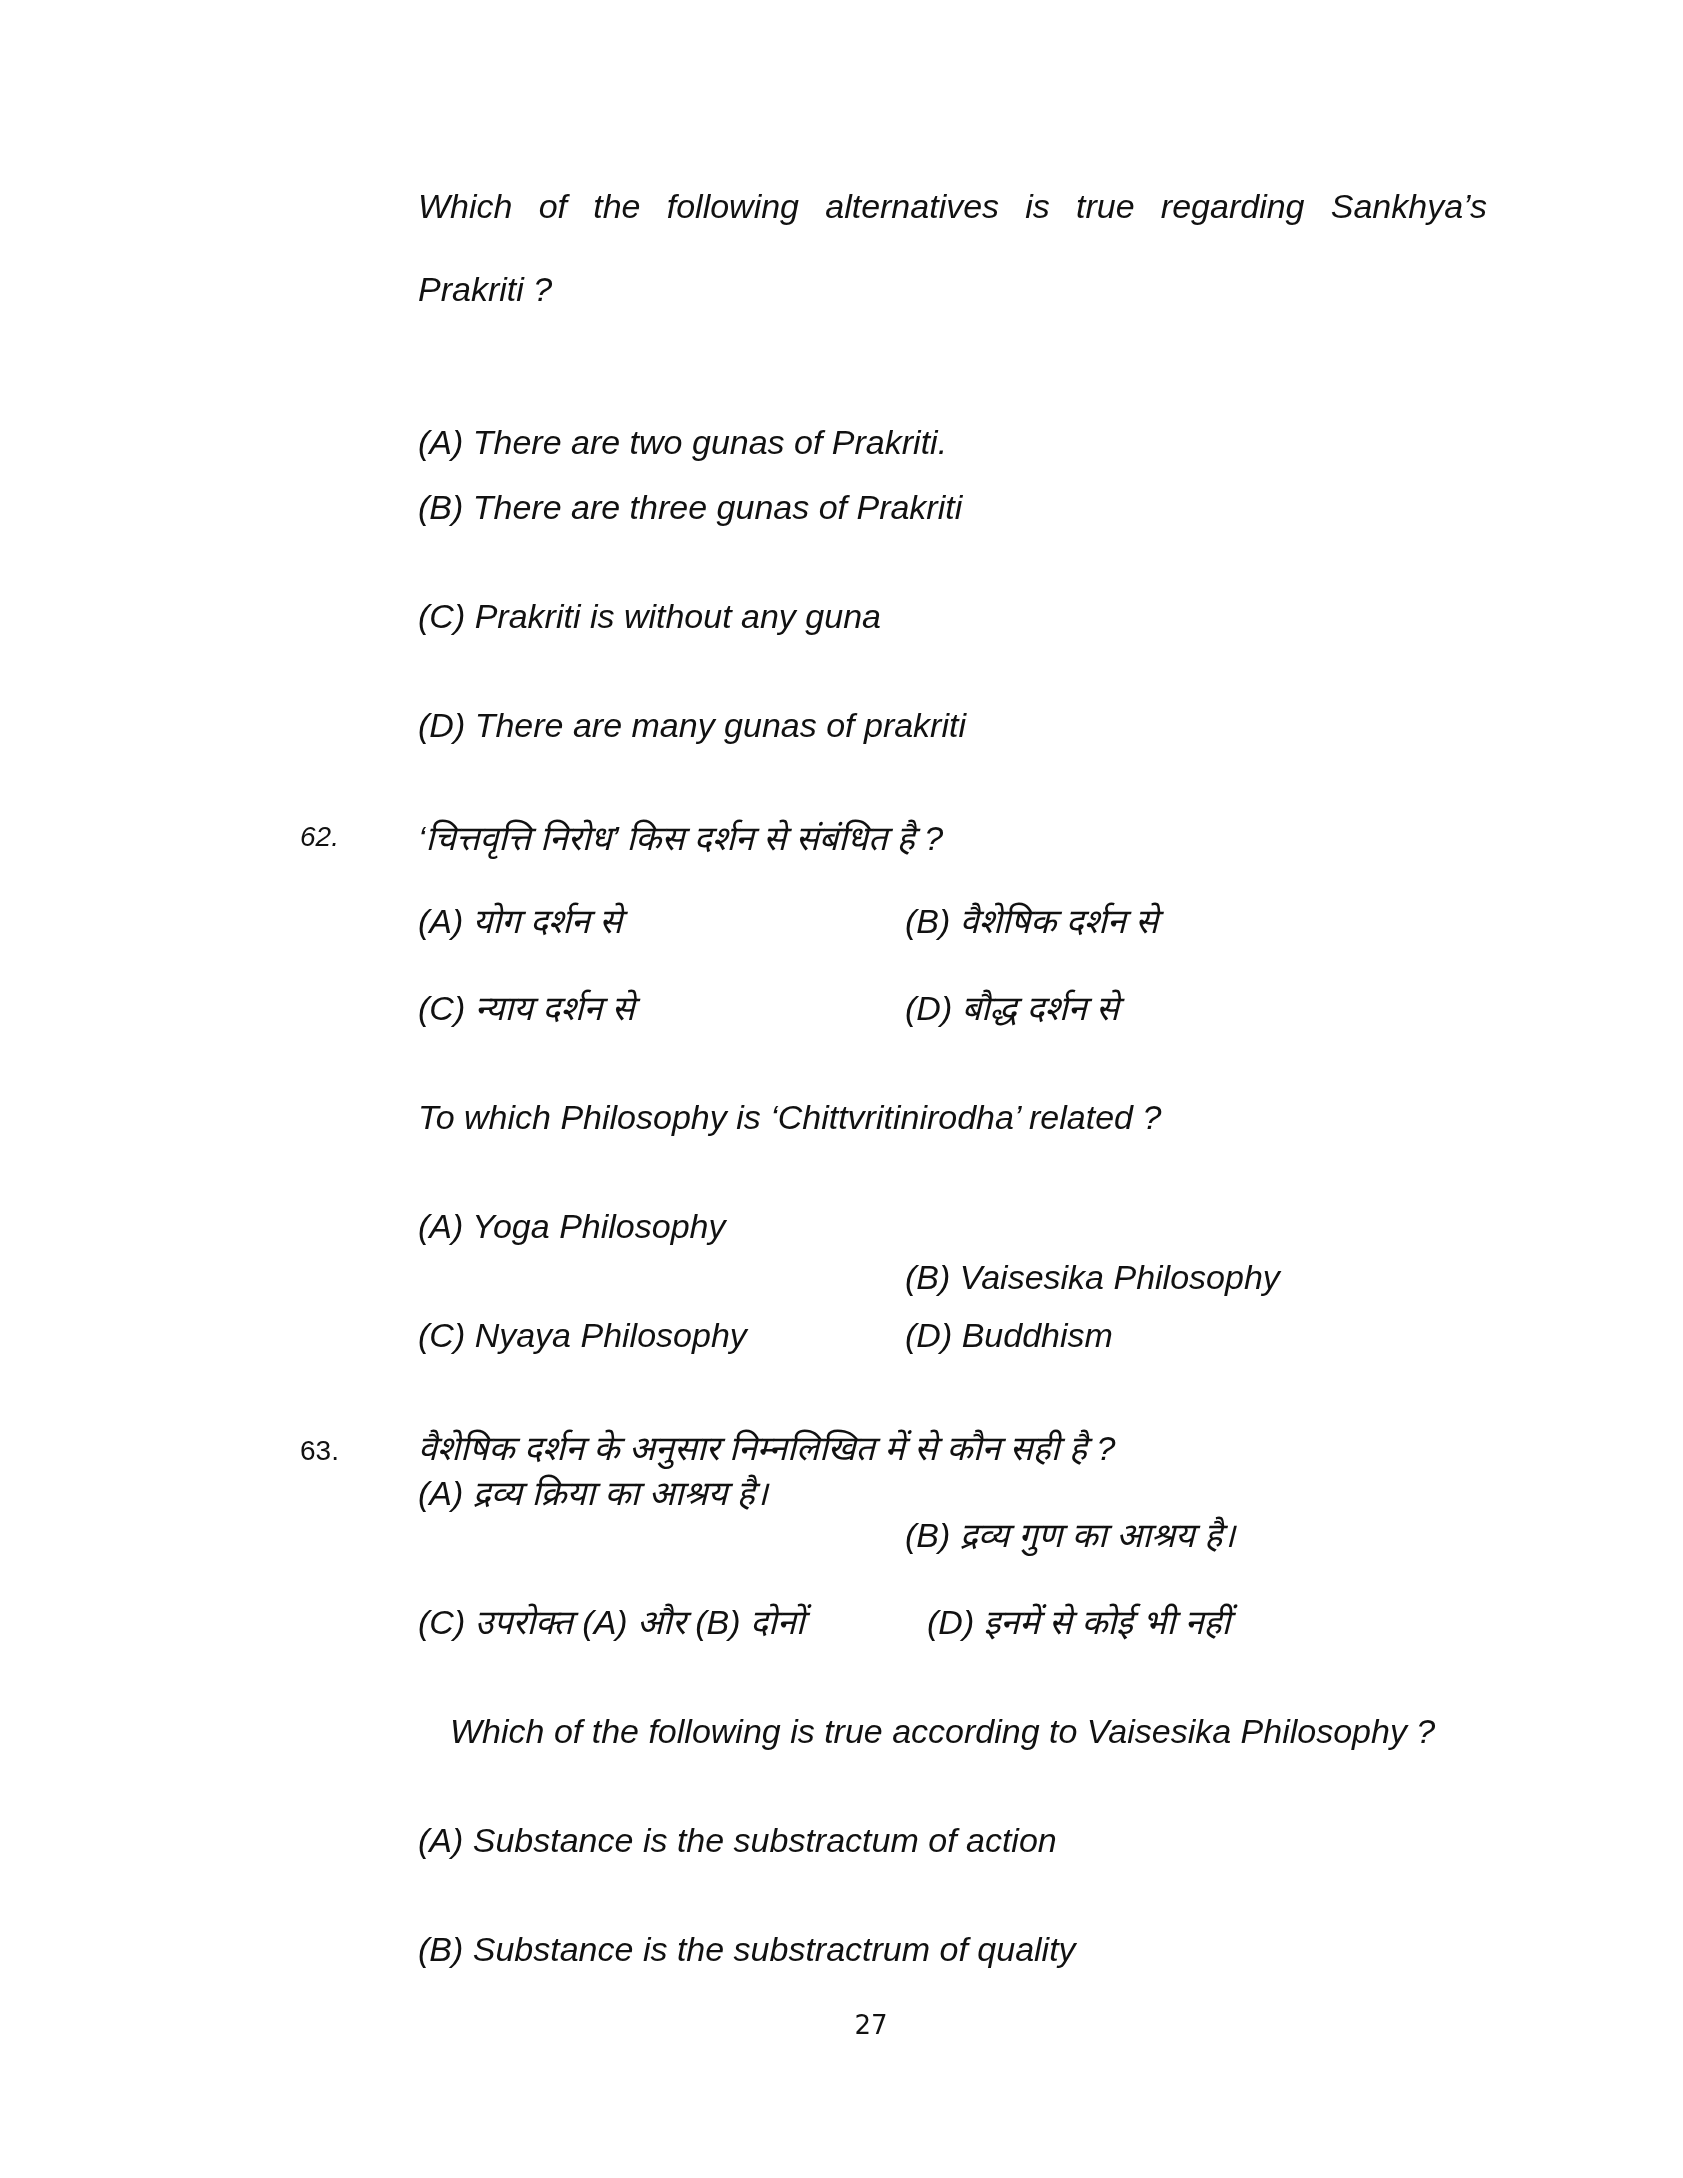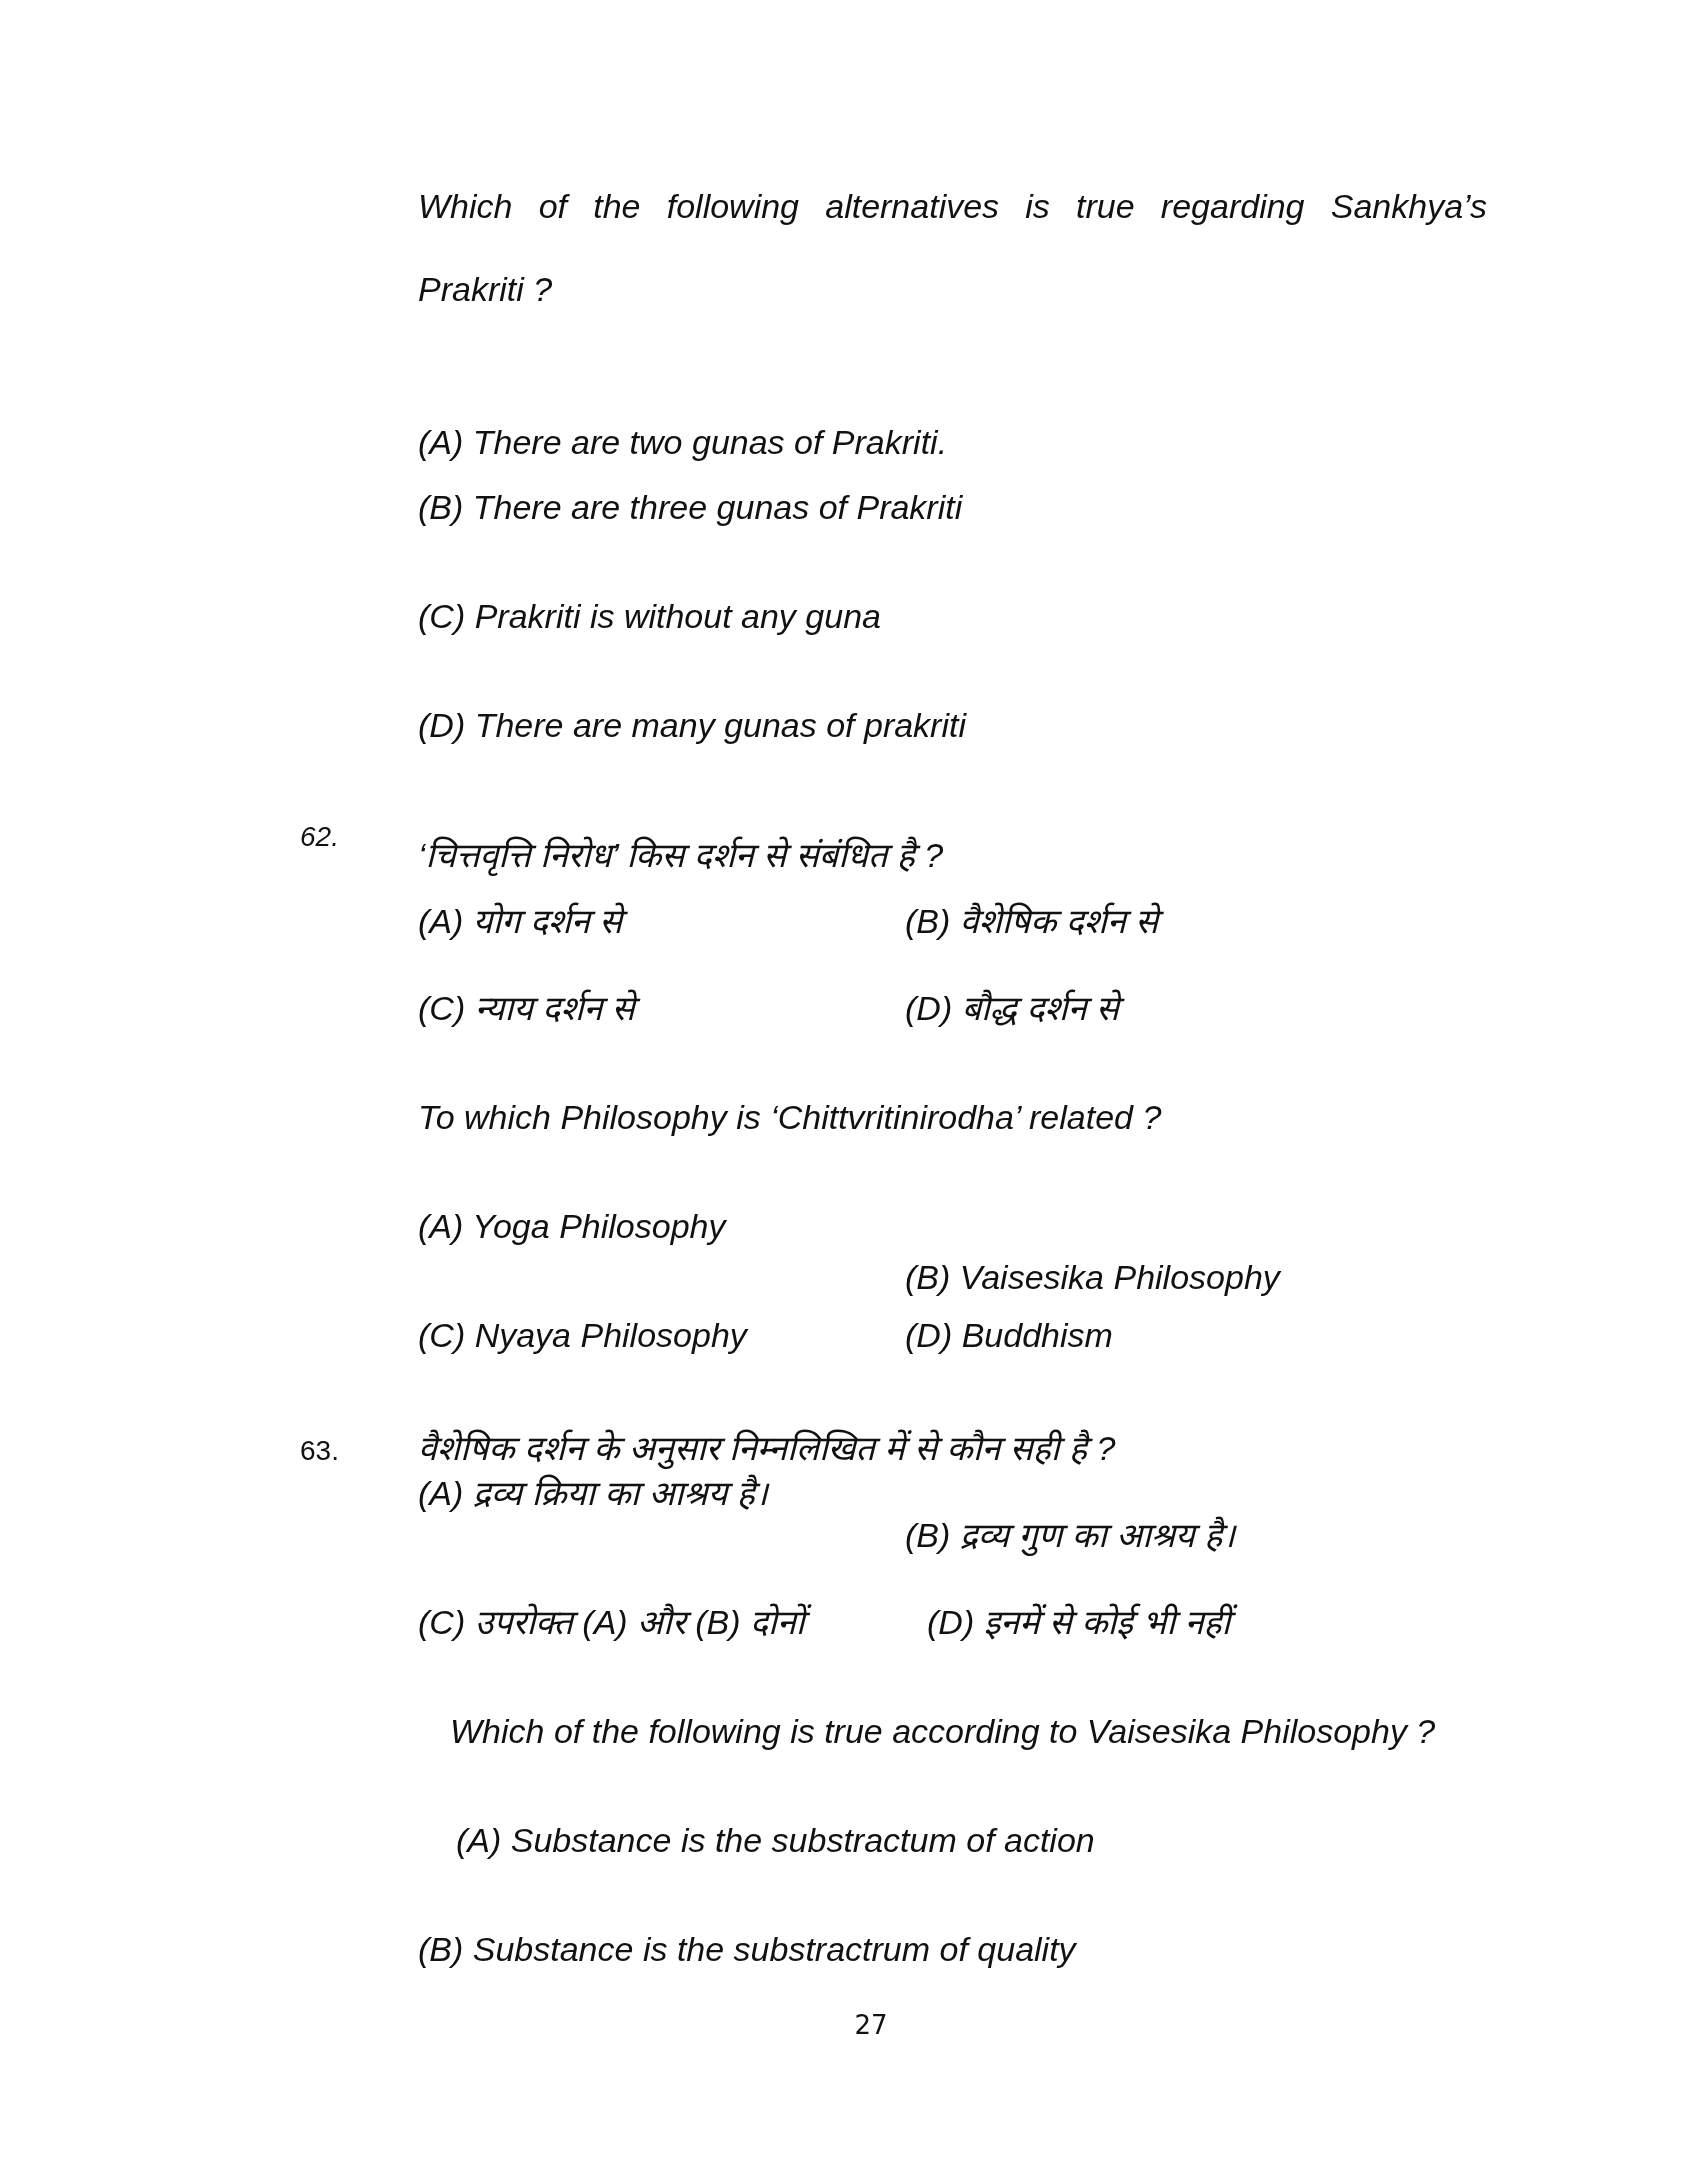--- a/index.html
+++ b/index.html
@@ -16,37 +16,37 @@
 <body>
 
 <div class="line justify" style="left:418px; top:184px;">Which of the following alternatives is true regarding Sankhya’s</div>
 <div class="line" style="left:418px; top:267px;">Prakriti ?</div>
 <div class="line" style="left:418px; top:376px;margin-top:44px;">(A) There are two gunas of Prakriti.</div>
 <div class="line" style="left:418px; top:485px;">(B) There are three gunas of Prakriti</div>
 <div class="line" style="left:418px; top:594px;">(C) Prakriti is without any guna</div>
 <div class="line" style="left:418px; top:703px;">(D) There are many gunas of prakriti</div>
 
 <div class="qnum" style="left:300px; top:815px;font-style:italic;">62.</div>
-<div class="line" style="left:418px; top:833px;text-align:right;">‘चित्तवृत्ति निरोध’ किस दर्शन से संबंधित है ?</div>
+<div class="line" style="left:418px; top:816px;text-align:right;">‘चित्तवृत्ति निरोध’ किस दर्शन से संबंधित है ?</div>
 <div class="line" style="left:418px; top:899px;">(A) योग दर्शन से</div>
 <div class="line" style="left:905px; top:899px;">(B) वैशेषिक दर्शन से</div>
 <div class="line" style="left:418px; top:986px;">(C) न्याय दर्शन से</div>
 <div class="line" style="left:905px; top:986px;">(D) बौद्ध दर्शन से</div>
 
 <div class="line" style="left:418px; top:1095px;">To which Philosophy is ‘Chittvritinirodha’ related ?</div>
 <div class="line" style="left:418px; top:1204px;">(A) Yoga Philosophy</div>
 <div class="line" style="left:905px; top:1255px;">(B) Vaisesika Philosophy</div>
 <div class="line" style="left:418px; top:1313px;">(C) Nyaya Philosophy</div>
 <div class="line" style="left:905px; top:1313px;">(D) Buddhism</div>
 
 <div class="qnum" style="left:300px; top:1429px;">63.</div>
 <div class="line" style="left:418px; top:1426px;">वैशेषिक दर्शन के अनुसार निम्नलिखित में से कौन सही है ?</div>
 <div class="line" style="left:418px; top:1471px;">(A) द्रव्य क्रिया का आश्रय है।</div>
 <div class="line" style="left:905px; top:1513px;">(B) द्रव्य गुण का आश्रय है।</div>
 <div class="line" style="left:418px; top:1600px;">(C) उपरोक्त (A) और (B) दोनों</div>
 <div class="line" style="left:915px; top:1600px;margin-left:12px;">(D) इनमें से कोई भी नहीं</div>
 
 <div class="line" style="left:418px; top:1709px;margin-left:32px;">Which of the following is true according to Vaisesika Philosophy ?</div>
-<div class="line" style="left:418px; top:1818px;margin-left:38px;">(A) Substance is the substractum of action</div>
+<div class="line" style="left:418px; top:1818px;">(A) Substance is the substractum of action</div>
 <div class="line" style="left:418px; top:1927px;">(B) Substance is the substractrum of quality</div>
 
 <div class="page-number">27</div>
 
 
 </body></html>

